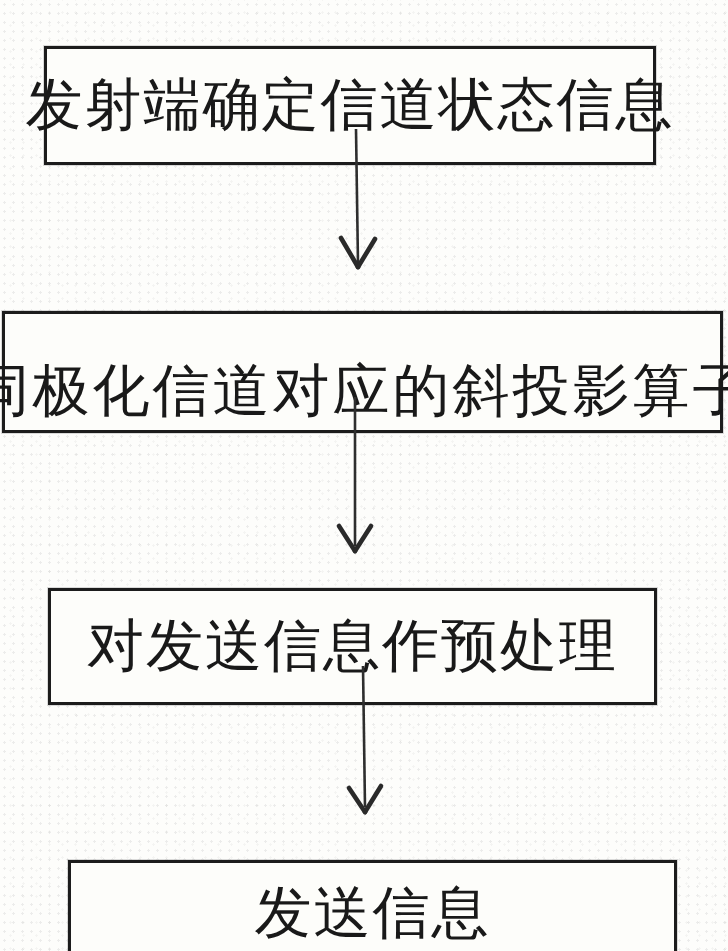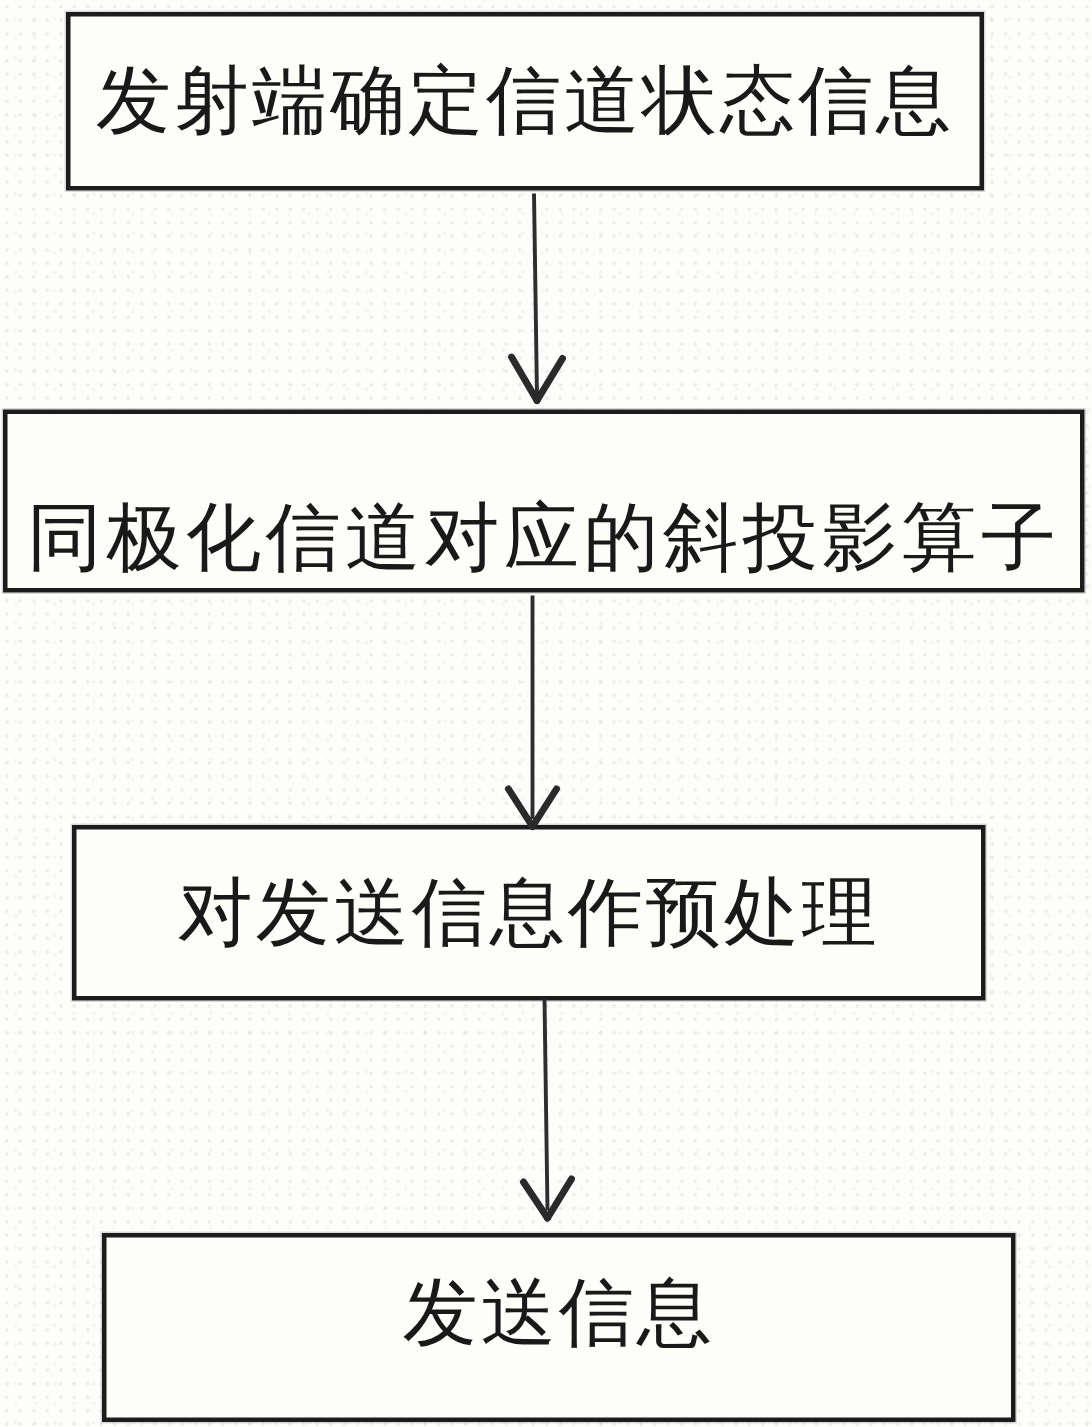--- a/index.html
+++ b/index.html
@@ -23,24 +23,25 @@
   }
   .flow-box {
     position: absolute;
     box-sizing: border-box;
     border: 3px solid #1c1c1c;
     background: #fdfdfa;
     display: flex;
     align-items: center;
     justify-content: center;
     color: #191919;
-    font-size: 50px;
+    font-size: 57px;
     letter-spacing: 2px;
     white-space: nowrap;
     box-shadow: 0 0 0 1px rgba(130,130,130,0.28);
+    margin-top: 38px;
   }
   .box-1 { left: 44px; top: 8px;   width: 612px; height: 119px; }
   .box-2 { left: 2px;  top: 273px; width: 721px; height: 122px; letter-spacing: 3px; align-items: flex-end; }
   .box-3 { left: 48px; top: 550px; width: 609px; height: 117px; text-align: center; }
   .box-4 { left: 68px; top: 822px; width: 609px; height: 126px; padding-bottom: 20px; }
   .arrows-layer {
     position: absolute;
     left: 0;
     top: 0;
     width: 728px;

